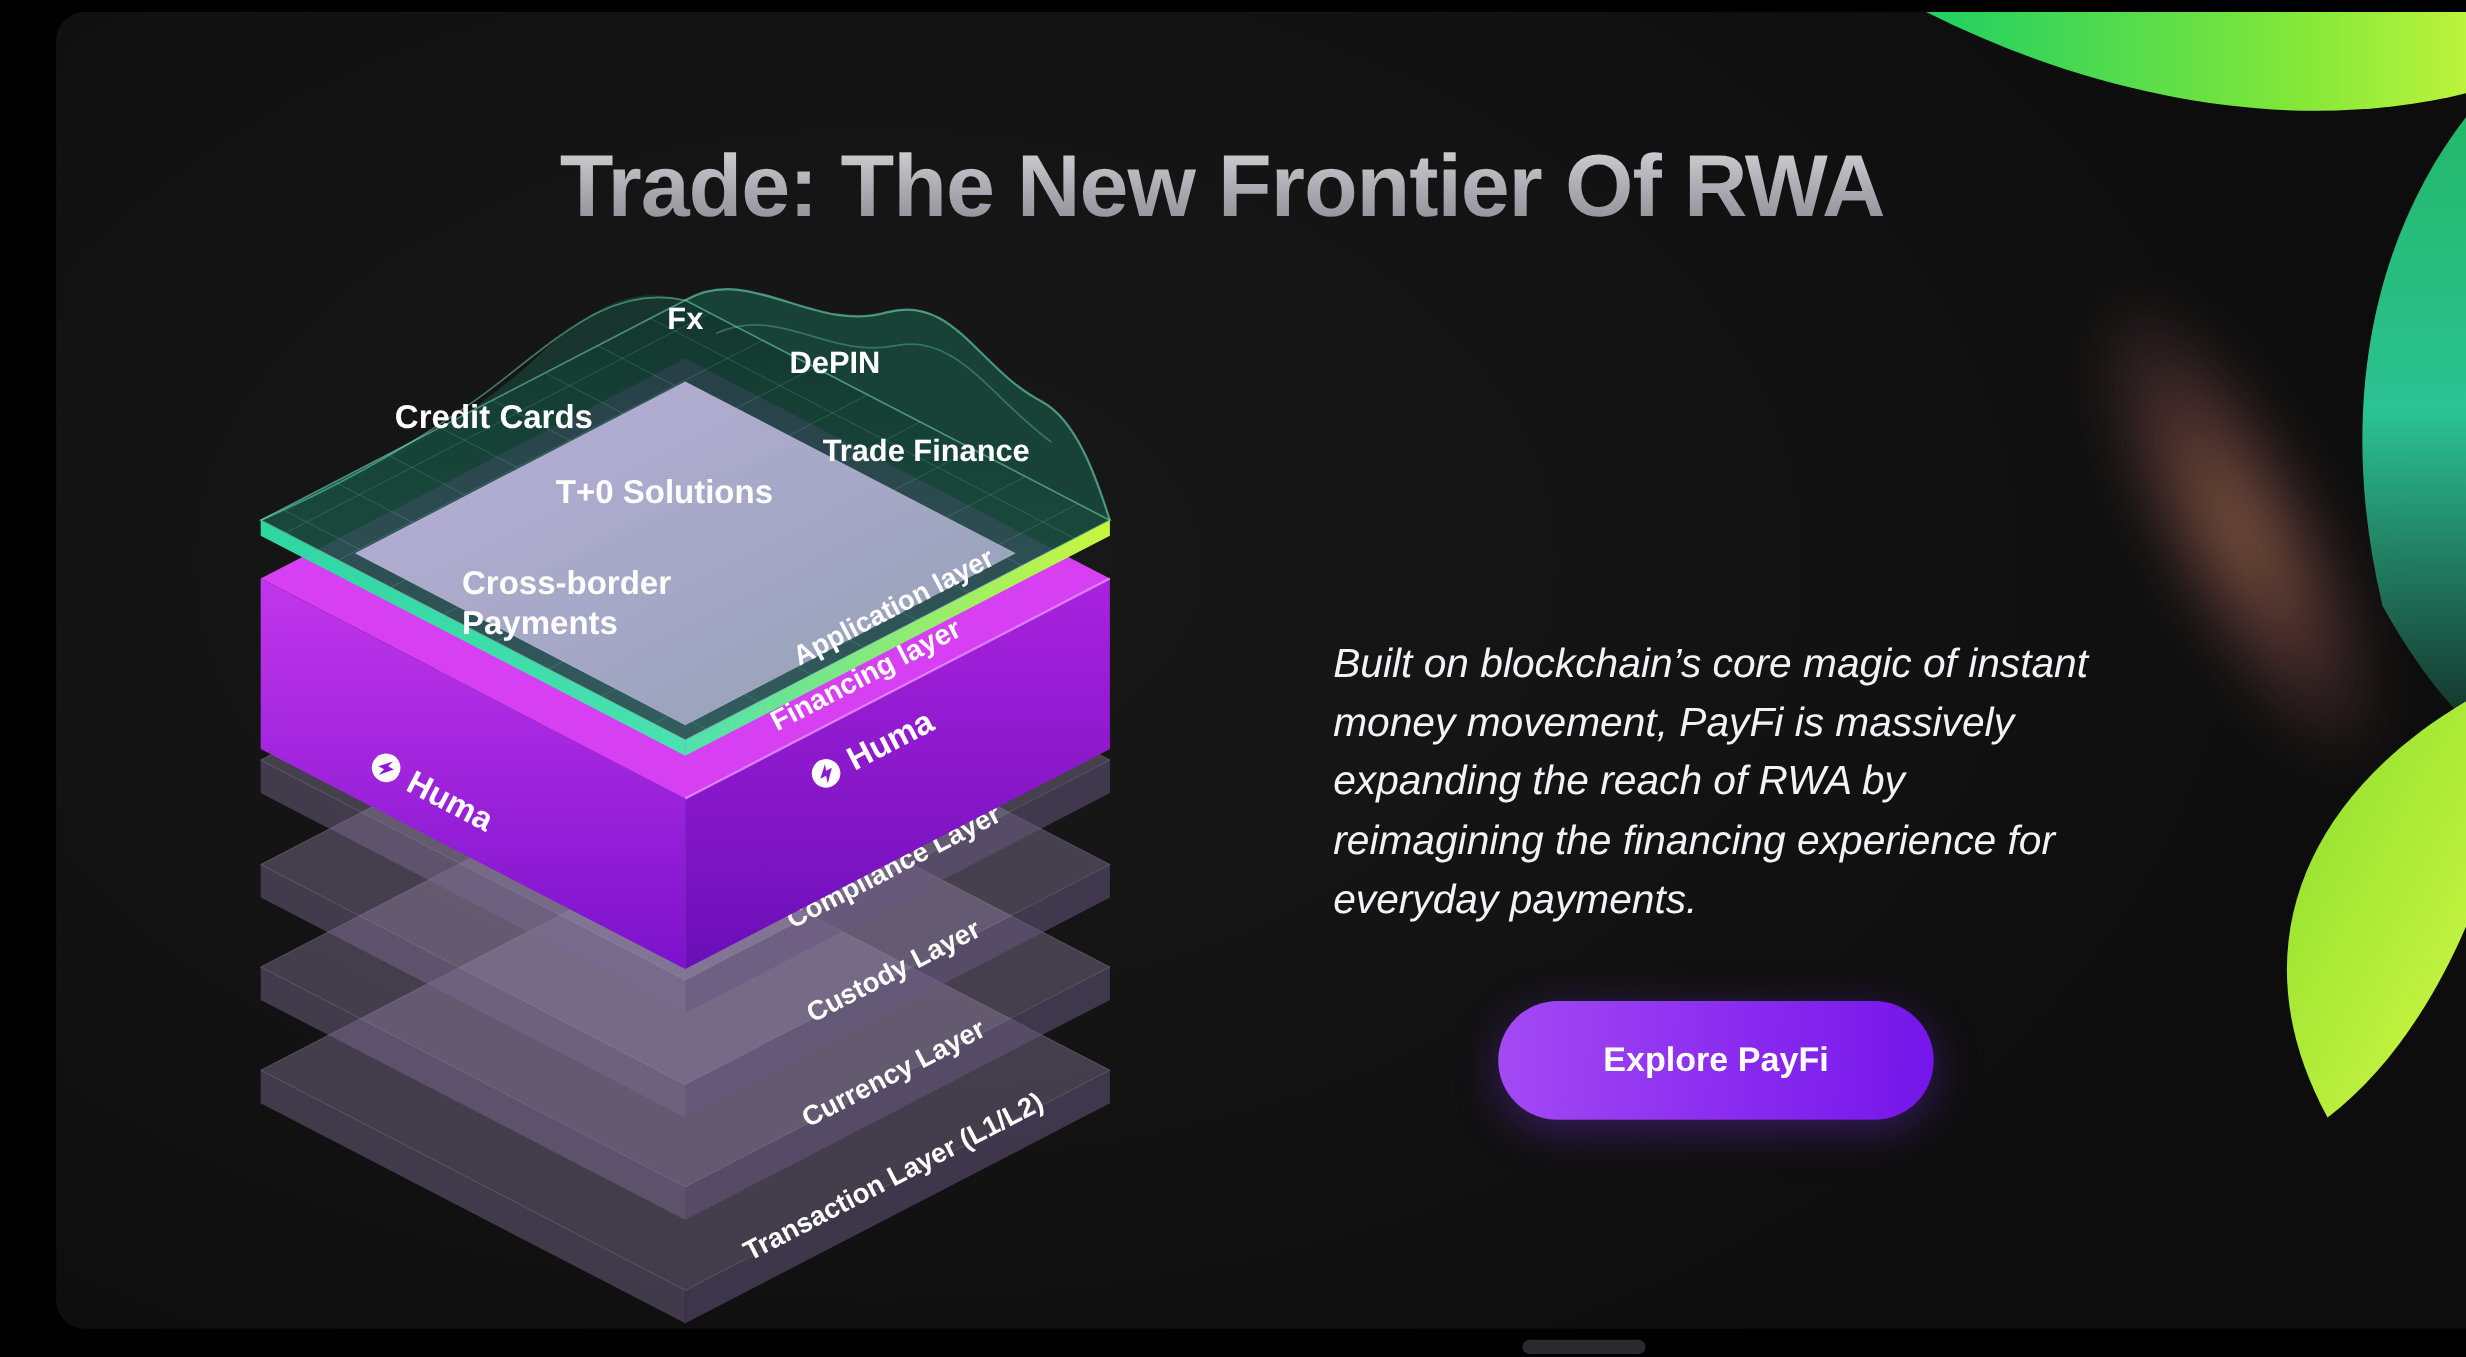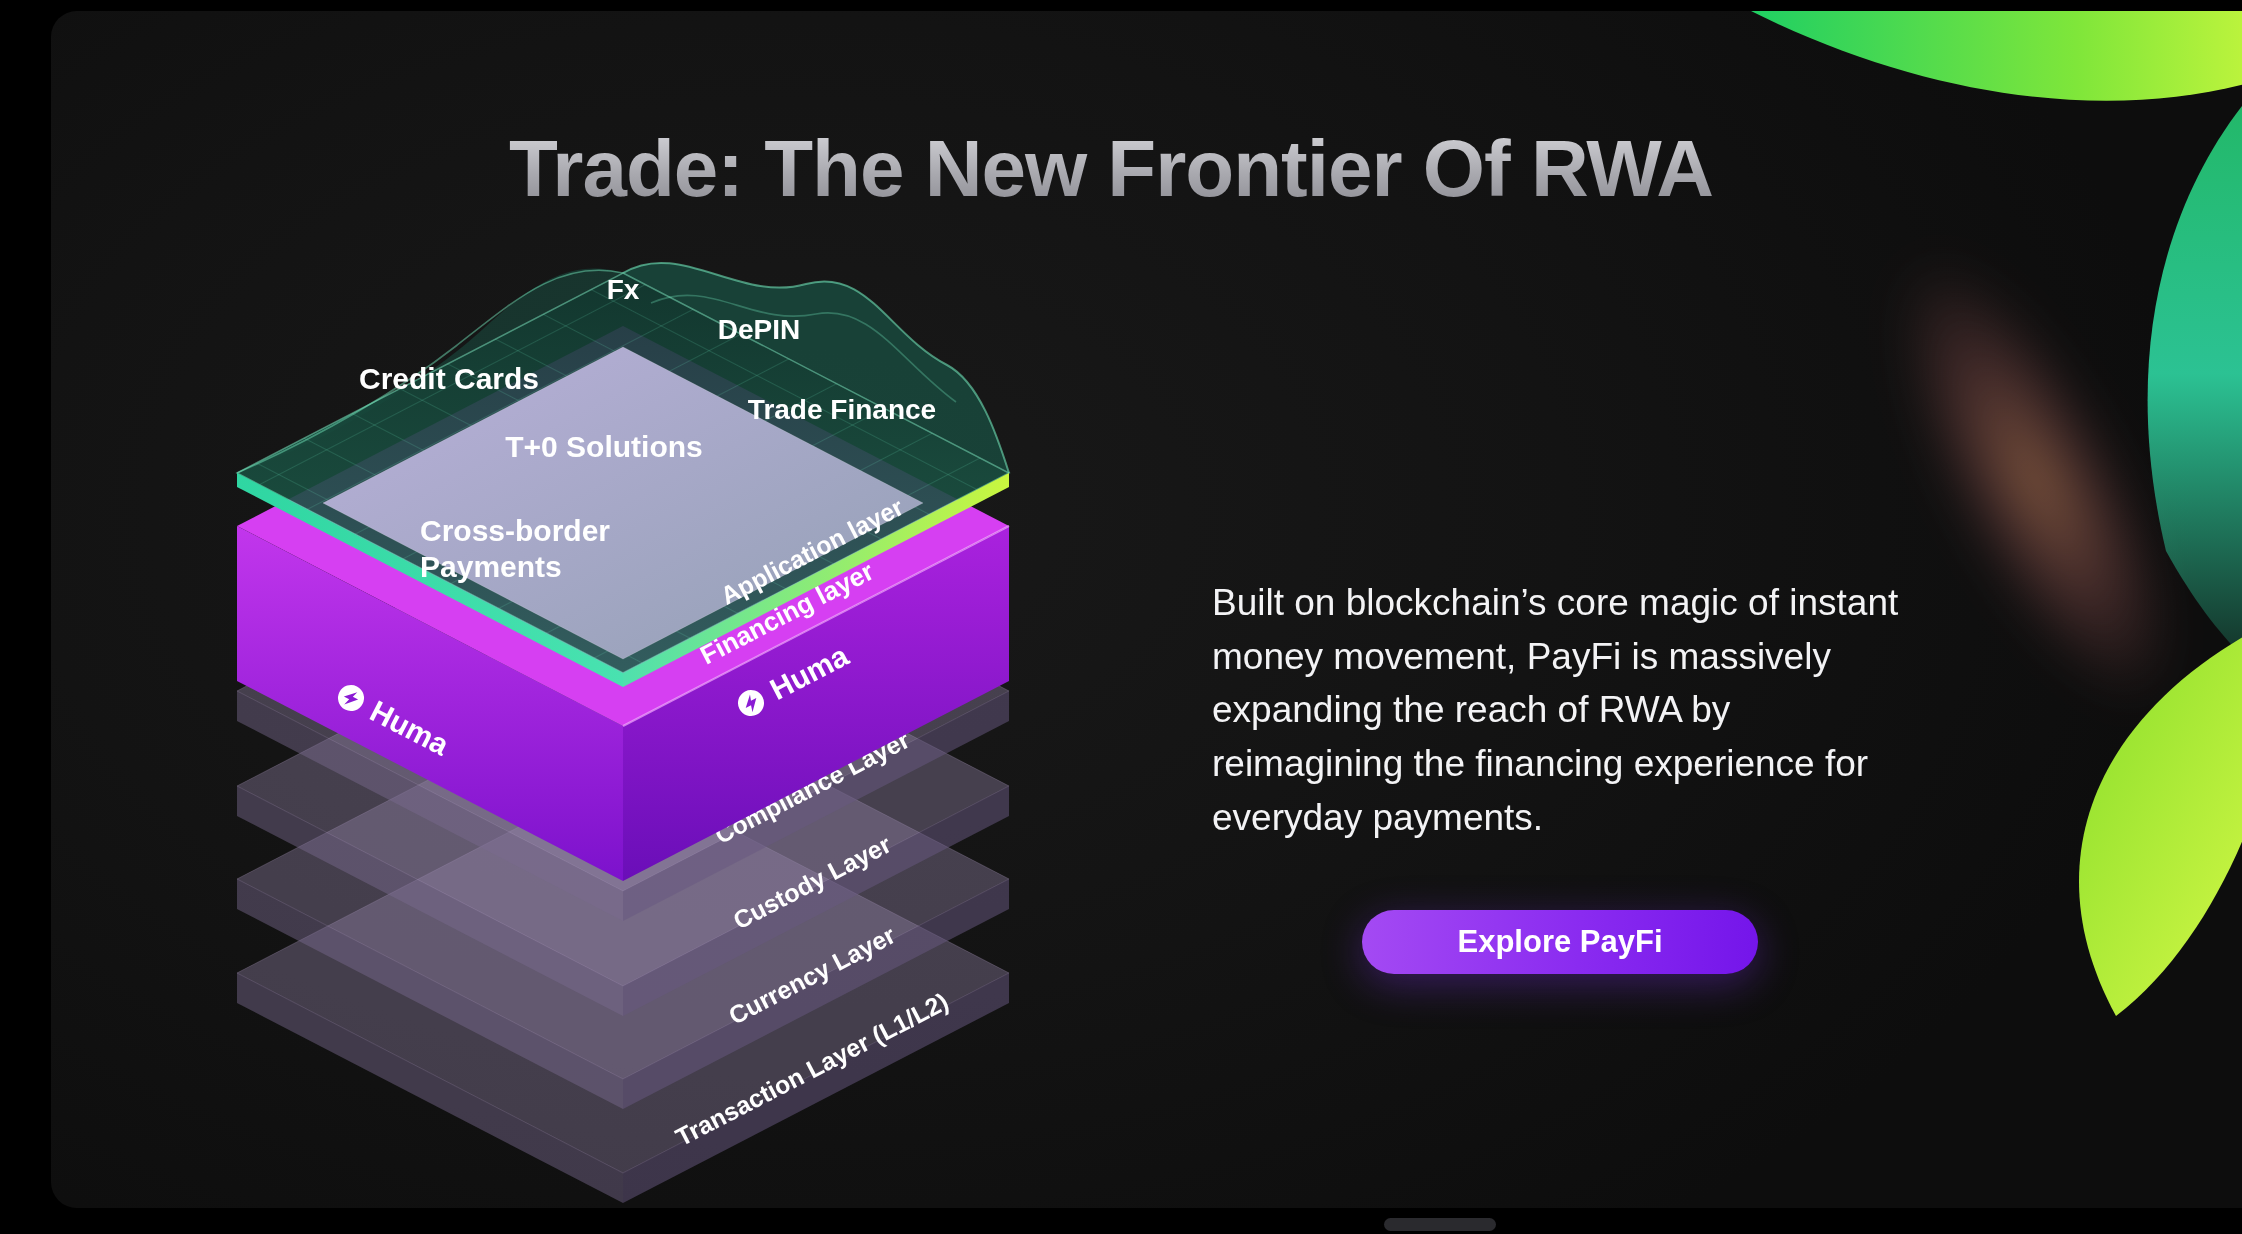--- a/index.html
+++ b/index.html
@@ -8,22 +8,22 @@
   .card{position:absolute;left:51px;top:11px;right:0;height:1197px;
         border-radius:26px 0 0 26px;overflow:hidden;
         background:radial-gradient(1400px 900px at 34% 42%, #191919 0%, #131313 55%, #0d0d0d 100%);}
   .deco{position:absolute;left:1080px;top:0;width:1162px;height:1234px;pointer-events:none;}
   .stack{position:absolute;left:180px;top:240px;width:820px;height:1000px;overflow:visible;}
   .hero-title{position:absolute;left:260px;top:58px;width:1600px;text-align:center;
         font-size:80px;font-weight:800;letter-spacing:-1px;
         background:linear-gradient(180deg,#d9d9dd 0%,#a9a9af 55%,#87878e 100%);
         -webkit-background-clip:text;background-clip:text;color:transparent;}
   .hero-copy{position:absolute;left:1161px;top:528px;width:700px;
-        font-size:37px;line-height:1.45;color:#f3f3f5;font-weight:400;}
-  .cta{position:absolute;left:1311px;top:899px;width:396px;height:64px;border:none;
+        font-size:37px;line-height:1.45;color:#f3f3f5;font-weight:400;font-style:italic;}
+  .cta{position:absolute;left:1311px;top:899px;width:396px;height:108px;border:none;
         border-radius:999px;cursor:pointer;
         background:linear-gradient(93deg,#a44af3 0%,#8a2bf0 55%,#7415ea 100%);
         color:#fff;font-size:31px;font-weight:600;font-family:"Liberation Sans",sans-serif;
         box-shadow:0 10px 40px rgba(130,50,240,.35);}
   .home-pill{position:absolute;left:1384px;top:1218px;width:112px;height:13px;
         border-radius:7px;background:#2a2a2e;}
   svg text{font-family:"Liberation Sans",sans-serif;fill:#fff;}
   .fo-label{font:700 30px/1.2 "Liberation Sans",sans-serif;color:#fff;text-align:left;}
 </style>
 </head>

